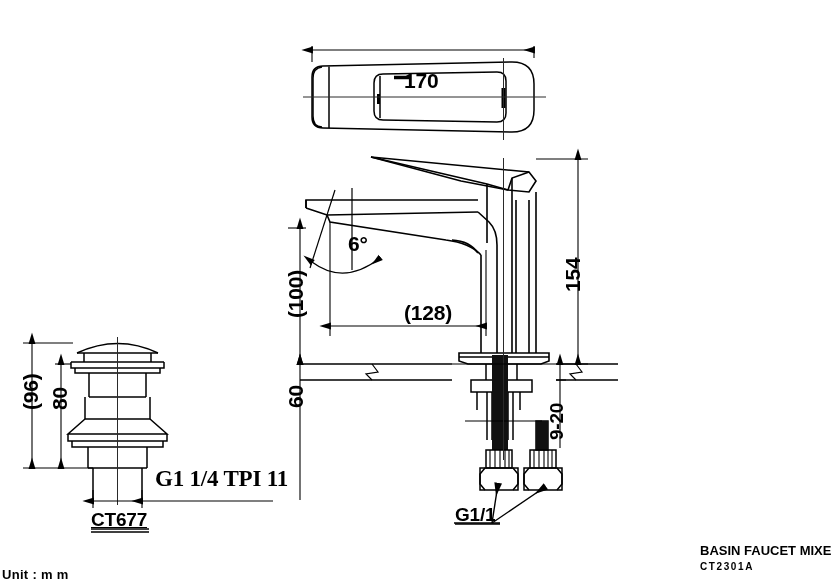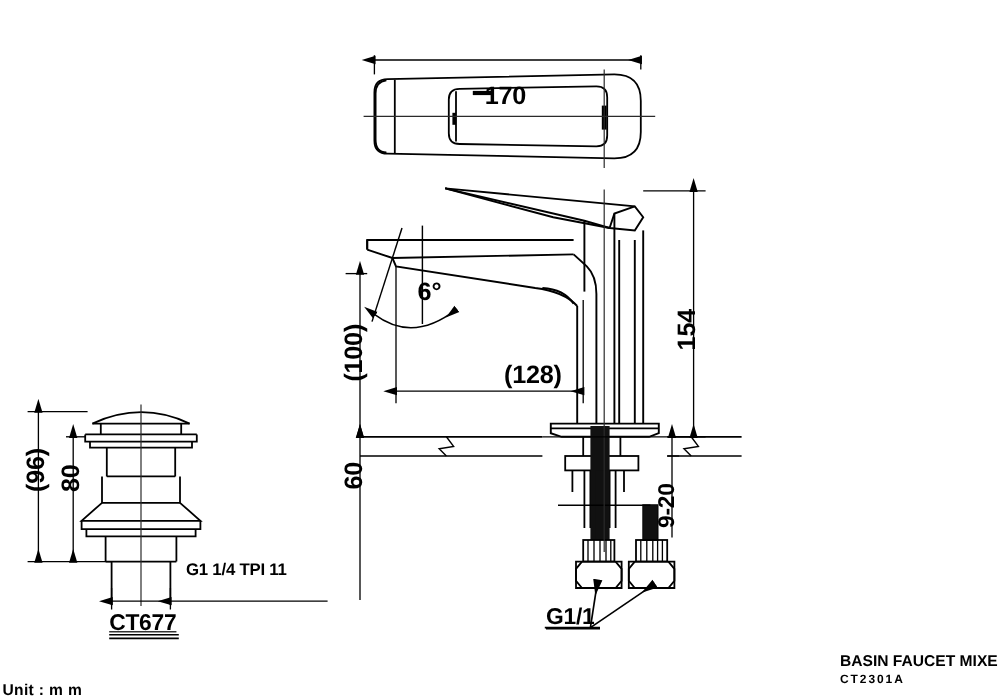--- a/index.html
+++ b/index.html
@@ -59,22 +59,23 @@
   .unit-note {
     font-size: 13px;
     font-weight: bold;
     letter-spacing: 0.3px;
   }
   .callout {
     font-size: 19px;
     font-weight: bold;
   }
   .thread-note {
-    font-size: 14px;
-    font-weight: bold;
+    font-size: 23px;
+    font-weight: bold;
+    font-family: Liberation Serif, serif;
   }
 </style>
 </head>
 <body>
 
 <div id="sheet">
 
   <svg viewBox="0 0 832 581" xmlns="http://www.w3.org/2000/svg">
     <defs>
       <marker id="arrIn" viewBox="0 0 12 8" refX="11" refY="4" markerWidth="11" markerHeight="7" orient="auto-start-reverse">
@@ -298,21 +299,21 @@
   </svg>
 
   <div class="lbl dim" style="left:404px; top:28px;margin-top:42px;">170</div>
 
   <div class="lbl dim rot90" style="left:562px; top:292px;">154</div>
 
   <div class="lbl dim rot90" style="left:285px; top:318px;">(100)</div>
 
   <div class="lbl dim rot90" style="left:285px; top:408px;">60</div>
 
-  <div class="lbl dim" style="left:420px; top:302px;text-align:right;">(128)</div>
+  <div class="lbl dim" style="left:404px; top:302px;text-align:right;">(128)</div>
 
   <div class="lbl dim-sm rot90" style="left:547px; top:440px;">9-20</div>
 
   <div class="lbl dim" style="left:348px; top:233px;">6°</div>
 
   <div class="lbl callout" style="left:455px; top:505px;">G1/1</div>
 
   <div class="lbl dim rot90" style="left:20px; top:410px;">(96)</div>
 
   <div class="lbl dim rot90" style="left:49px; top:410px;">80</div>

